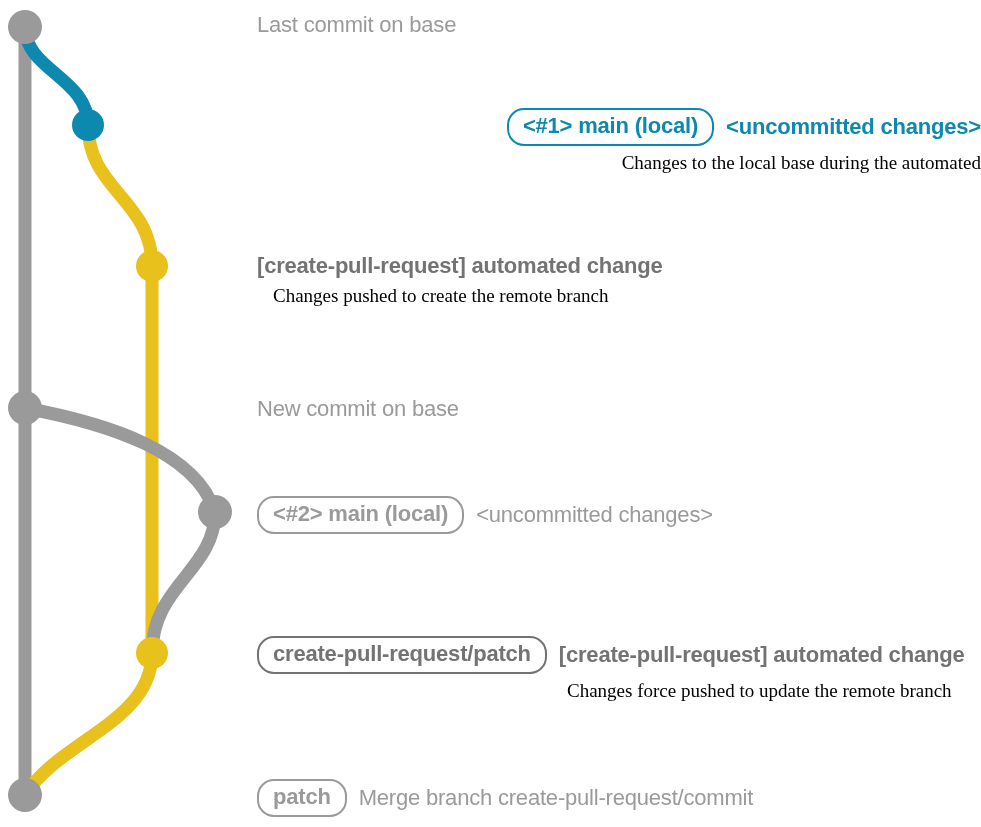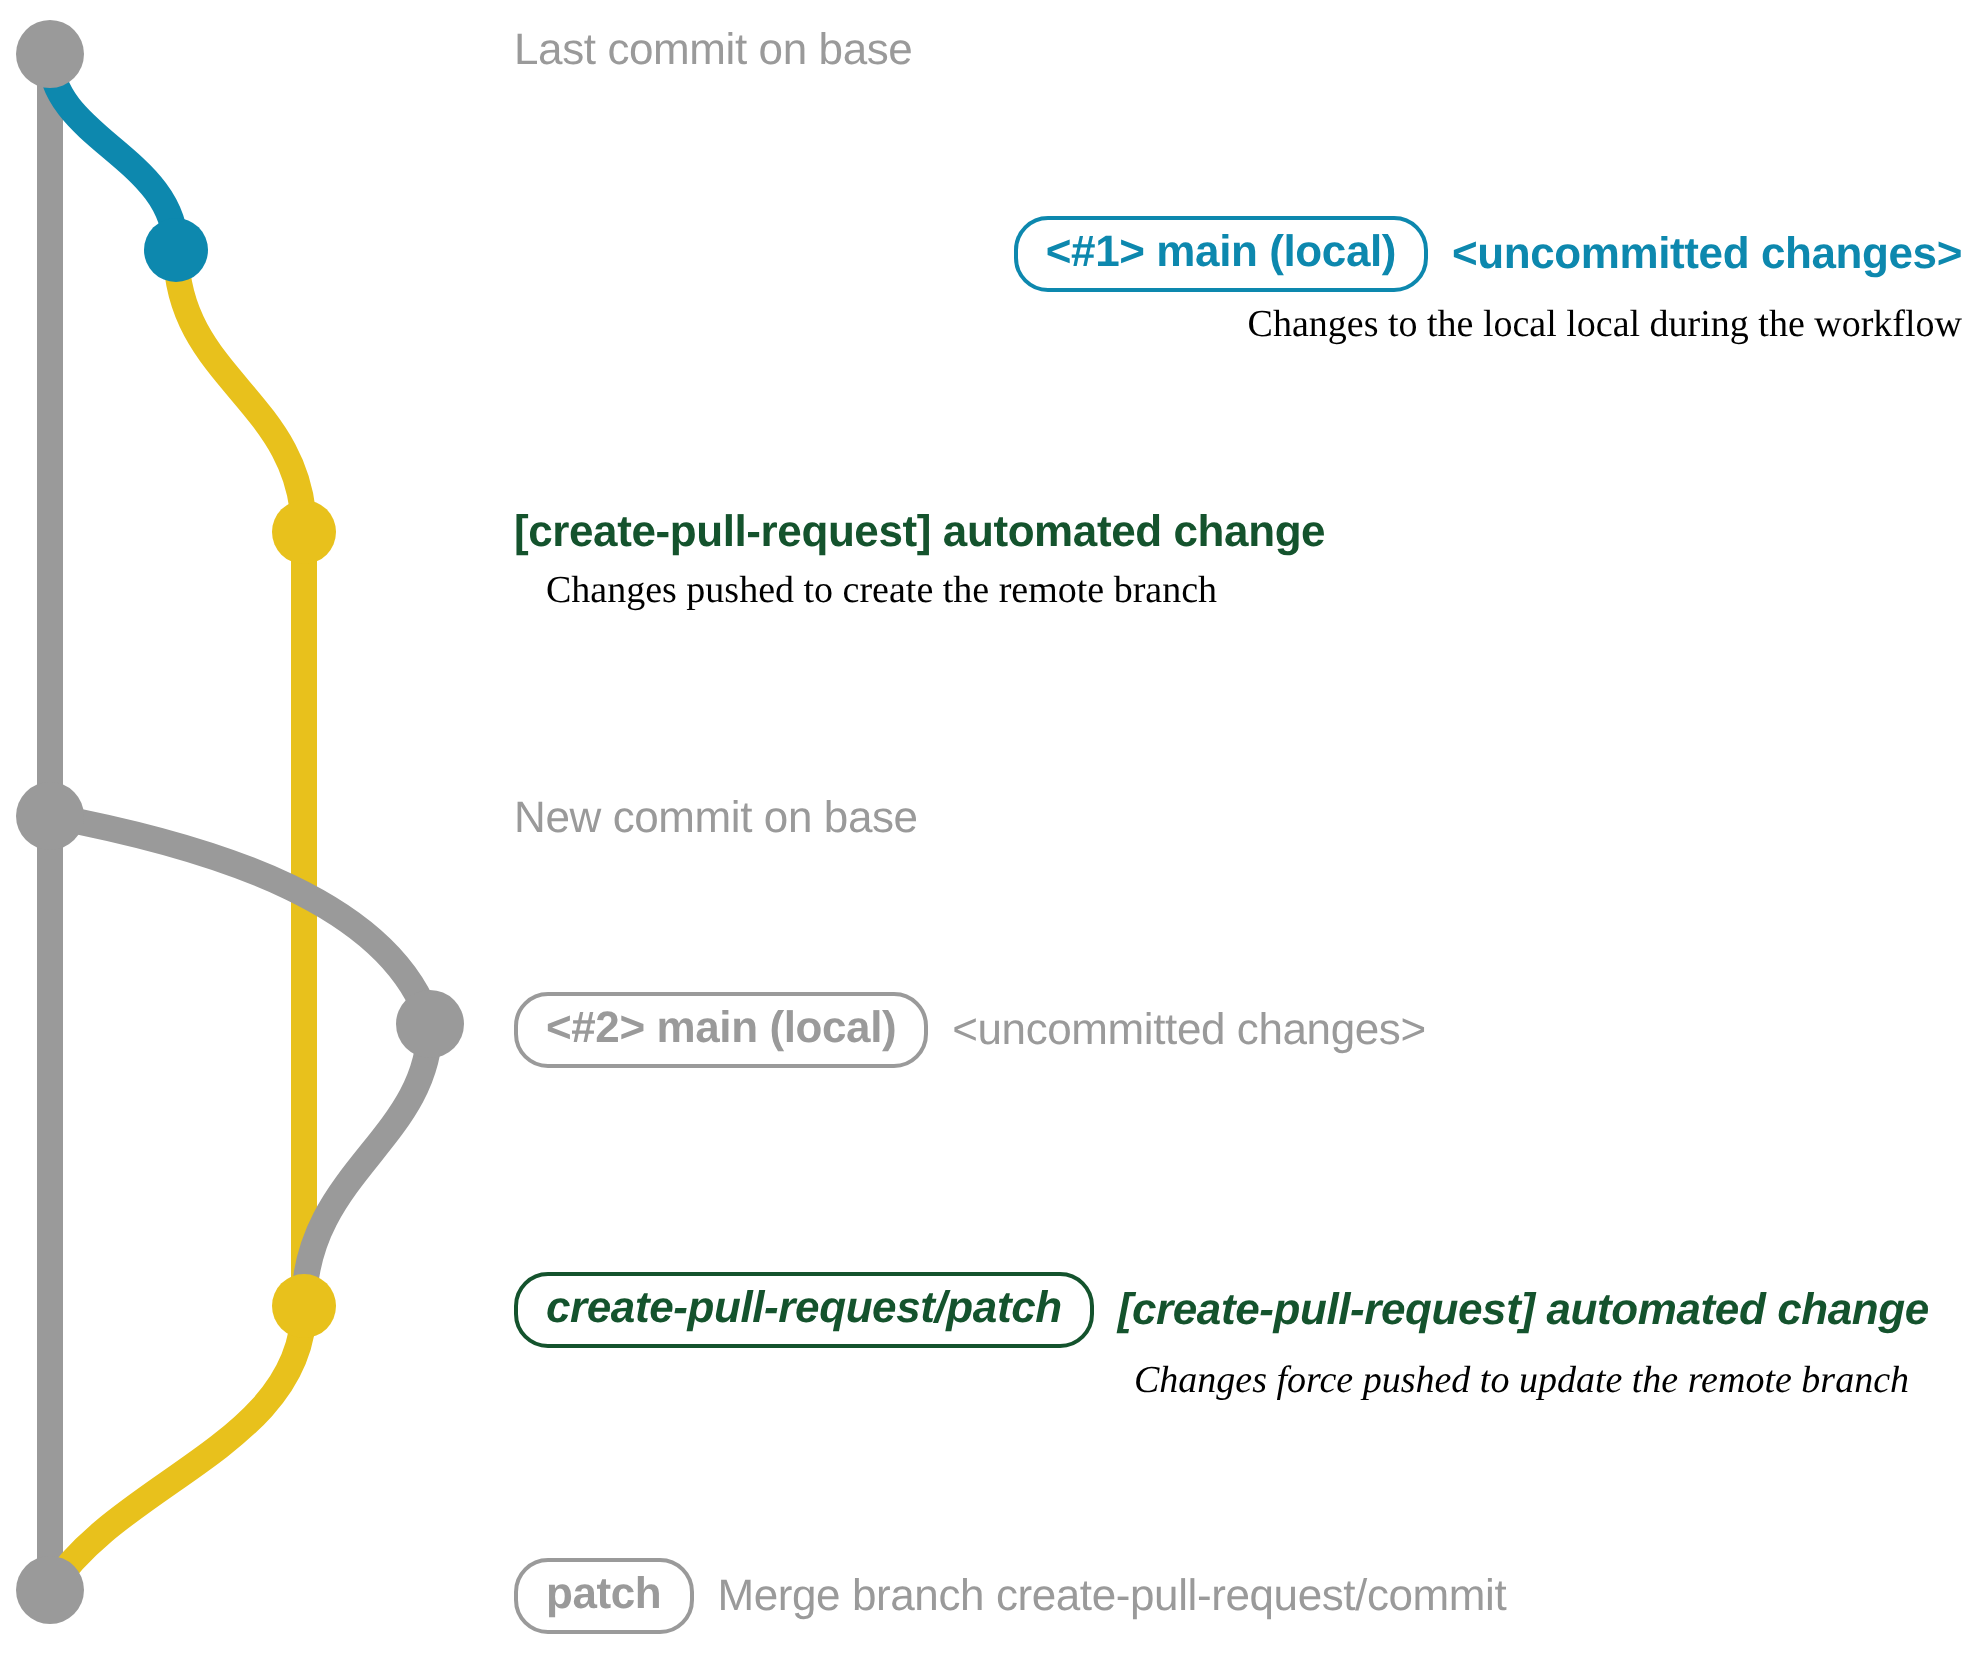--- a/index.html
+++ b/index.html
@@ -76,21 +76,21 @@
   .note {
     font-family: "Liberation Serif", serif;
     font-size: 19px;
     line-height: 22px;
     color: #000000;
     white-space: nowrap;
   }
 
   
   .c-teal   { color: #0d88ae; }
-  .c-yellow { color: #14532d; }
+  .c-yellow { color: #737373; }
   .c-gray   { color: #9a9a9a; }
 </style>
 </head>
 <body>
 
 <svg id="graph" viewBox="0 0 260 827" width="260" height="827" xmlns="http://www.w3.org/2000/svg" aria-hidden="true">
 
   <path d="M25,27 L25,795" fill="none" stroke="#9a9a9a" stroke-width="13" stroke-linecap="round"></path>
 
   <path d="M25,27 C25,70 88,78 88,125" fill="none" stroke="#0d88ae" stroke-width="13" stroke-linecap="round"></path>
@@ -113,36 +113,36 @@
   <circle cx="152" cy="653" r="16" fill="#e8c11c"></circle>
   <circle cx="25" cy="795" r="17" fill="#9a9a9a"></circle>
 </svg>
 
 <div class="row" style="top:12px; left:257px;">
   <div class="headline c-gray">Last commit on base</div>
 </div>
 
 <div class="row" style="top:108px; left:257px;text-align:right;">
   <span class="pill c-teal">&lt;#1&gt; main (local)</span><span class="subject c-teal">&lt;uncommitted changes&gt;</span>
-  <div class="note" style="margin-left:230px; margin-top:6px;">Changes to the local local during the workflow</div>
+  <div class="note" style="margin-left:230px; margin-top:6px;">Changes to the local base during the automated</div>
 </div>
 
 <div class="row" style="top:253px; left:257px;">
   <div class="headline bold c-yellow">[create-pull-request] automated change</div>
   <div class="note" style="margin-left:16px; margin-top:6px;">Changes pushed to create the remote branch</div>
 </div>
 
 <div class="row" style="top:396px; left:257px;">
   <div class="headline c-gray">New commit on base</div>
 </div>
 
 <div class="row" style="top:496px; left:257px;">
   <span class="pill gray-pill c-gray">&lt;#2&gt; main (local)</span><span class="subject plain c-gray">&lt;uncommitted changes&gt;</span>
 </div>
 
-<div class="row" style="top:636px; left:257px;font-style:italic;">
+<div class="row" style="top:636px; left:257px;">
   <span class="pill c-yellow">create-pull-request/patch</span><span class="subject c-yellow">[create-pull-request] automated change</span>
   <div class="note" style="margin-left:310px; margin-top:6px;">Changes force pushed to update the remote branch</div>
 </div>
 
 <div class="row" style="top:779px; left:257px;">
   <span class="pill gray-pill c-gray">patch</span><span class="subject plain c-gray">Merge branch create-pull-request/commit</span>
 </div>
 
 </body></html>

